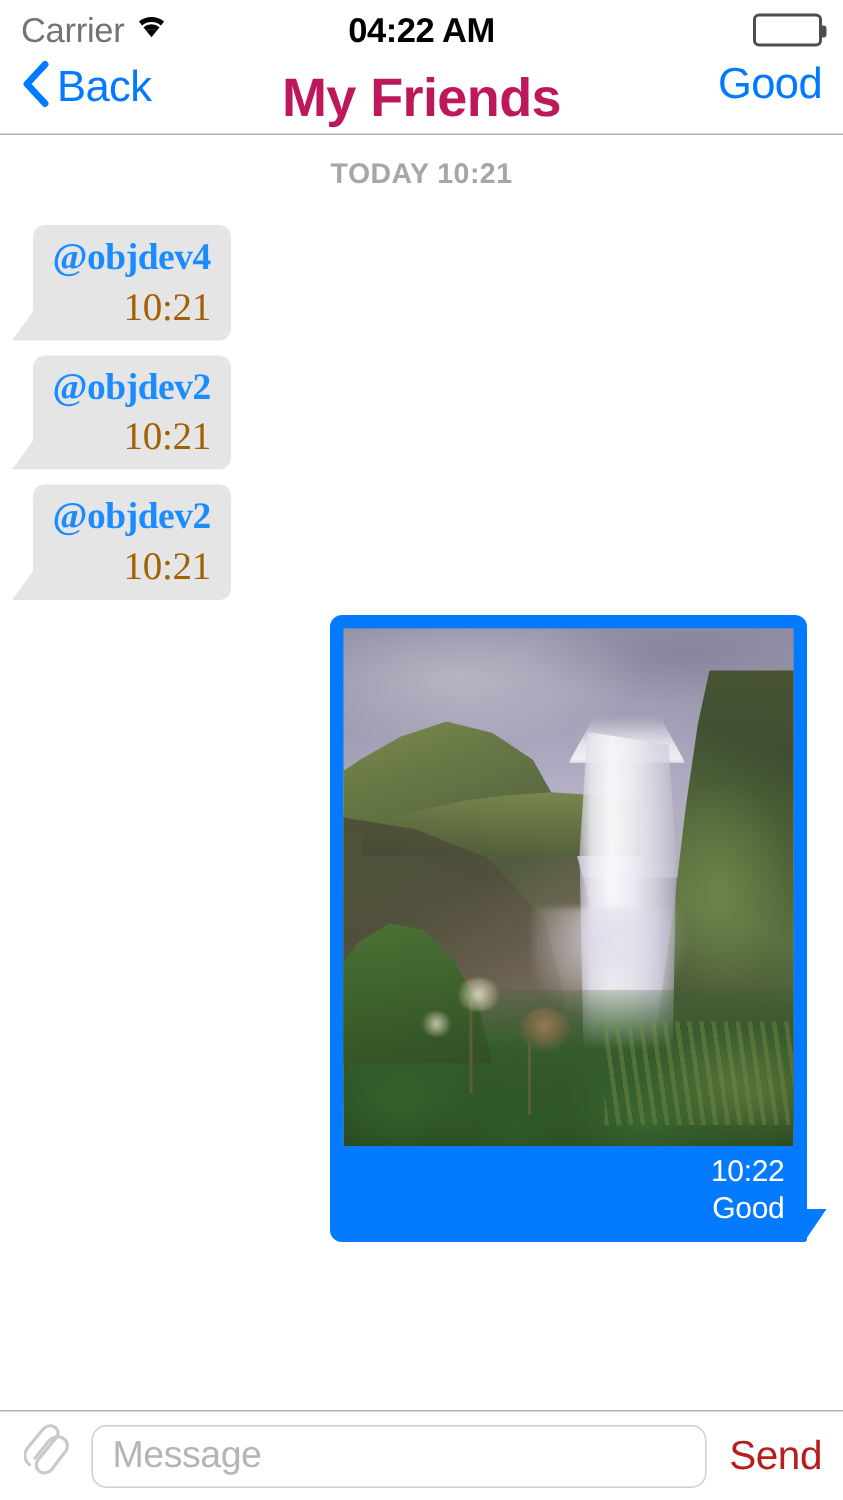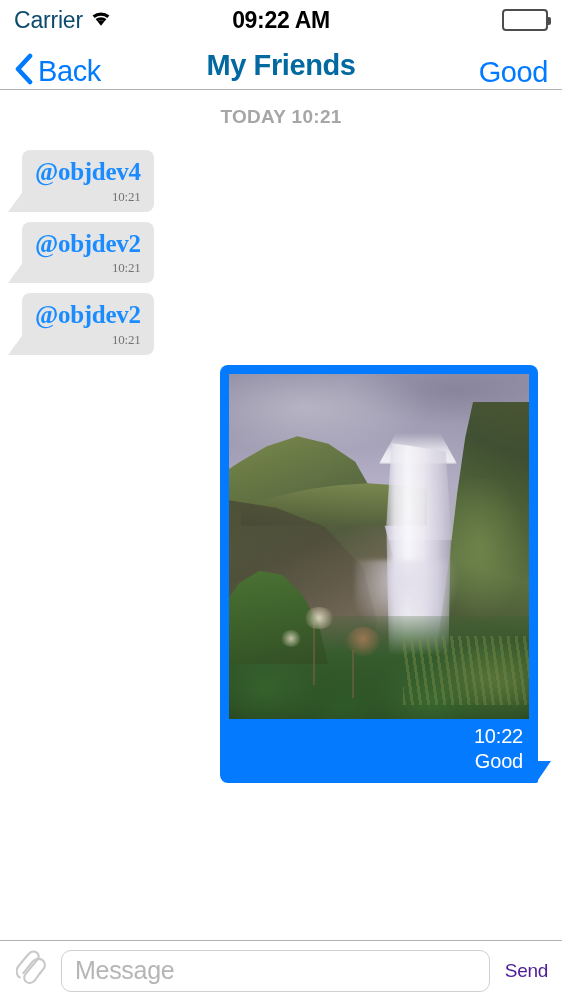--- a/index.html
+++ b/index.html
@@ -31,21 +31,21 @@
     align-items: center;
     padding: 0 14px;
   }
   .status-left {
     display: flex;
     align-items: center;
     gap: 7px;
   }
   .carrier-label {
     font-size: 23px;
-    color: #0c4a6e;
+    color: #737373;
     letter-spacing: -0.2px;
   }
   .wifi-icon { display: block; }
   .status-center {
     position: absolute;
     left: 0; right: 0;
     top: 0; height: 40px;
     display: flex;
     align-items: center;
     justify-content: center;
@@ -86,21 +86,21 @@
     border-radius: 1px;
   }
 
   
   .nav-bar {
     position: relative;
     flex: 0 0 50px;
     height: 50px;
     background: #ffffff;
     display: flex;
-    align-items: flex-end;
+    align-items: flex-start;
     padding: 0 14px;
     border-bottom: 1px solid #b2b2b2;
   }
   .nav-back {
     display: flex;
     align-items: center;
     gap: 4px;
     cursor: pointer;
   }
   .chevron-left { display: block; }
@@ -112,23 +112,23 @@
   .nav-title-wrap {
     position: absolute;
     left: 0; right: 0; top: 0;
     height: 50px;
     display: flex;
     align-items: center;
     justify-content: center;
     pointer-events: none;
   }
   .nav-title {
-    font-size: 29px;
+    font-size: 36px;
     font-weight: bold;
-    color: #0369a1;
+    color: #be185d;
     letter-spacing: -0.4px;
   }
   .nav-info {
     margin-left: auto;
     font-size: 29px;
     color: #007aff;
     cursor: pointer;
     letter-spacing: -0.4px;
   }
 
@@ -192,22 +192,22 @@
   .bubble-text {
     font-size: 25px;
     color: #000000;
     line-height: 1.25;
     margin-top: 3px;
     letter-spacing: -0.3px;
     white-space: nowrap;
   }
   .bubble-meta {
     text-align: right;
-    font-size: 13px;
-    color: #737373;
+    font-size: 26px;
+    color: #a16207;
     margin-top: 3px;
     line-height: 1.15;
     letter-spacing: -0.2px;
   }
 
   
   .bubble.outgoing {
     background: #047aff;
     padding: 9px 9px 3px 9px;
     border-bottom-right-radius: 2px;
@@ -415,22 +415,22 @@
     padding: 0 13px;
     font-family: "Liberation Sans", sans-serif;
     font-size: 25px;
     color: #000000;
     outline: none;
     letter-spacing: -0.3px;
   }
   .message-input::placeholder { color: #b5b5b5; }
   .send-btn {
     flex: 0 0 auto;
-    font-size: 19px;
-    color: #4c1d95;
+    font-size: 27px;
+    color: #b91c1c;
     cursor: pointer;
     padding-left: 2px;
     letter-spacing: -0.3px;
   }
 </style>
 </head>
 <body>
 
 <div class="phone">
 
@@ -439,21 +439,21 @@
       <span class="carrier-label">Carrier</span>
       <span class="wifi-icon">
         <svg width="22" height="17" viewBox="0 0 22 17">
           <path d="M11 15.8 L7.6 11.6 a5.6 5.6 0 0 1 6.8 0 Z" fill="#000"></path>
           <path d="M2.6 5.4 a13.2 13.2 0 0 1 16.8 0 l-2.1 2.6 a9.9 9.9 0 0 0 -12.6 0 Z" fill="#000"></path>
           <path d="M5.6 9.1 a8.6 8.6 0 0 1 10.8 0 l-2 2.5 a5.5 5.5 0 0 0 -6.8 0 Z" fill="#000"></path>
         </svg>
       </span>
     </div>
     <div class="status-center">
-      <span class="status-time">09:22 AM</span>
+      <span class="status-time">04:22 AM</span>
     </div>
     <div class="status-right">
       <span class="battery">
         <span class="battery-fill" style="width: 96%;"></span>
       </span>
     </div>
   </div>
 
   <div class="nav-bar">
     <div class="nav-back">

